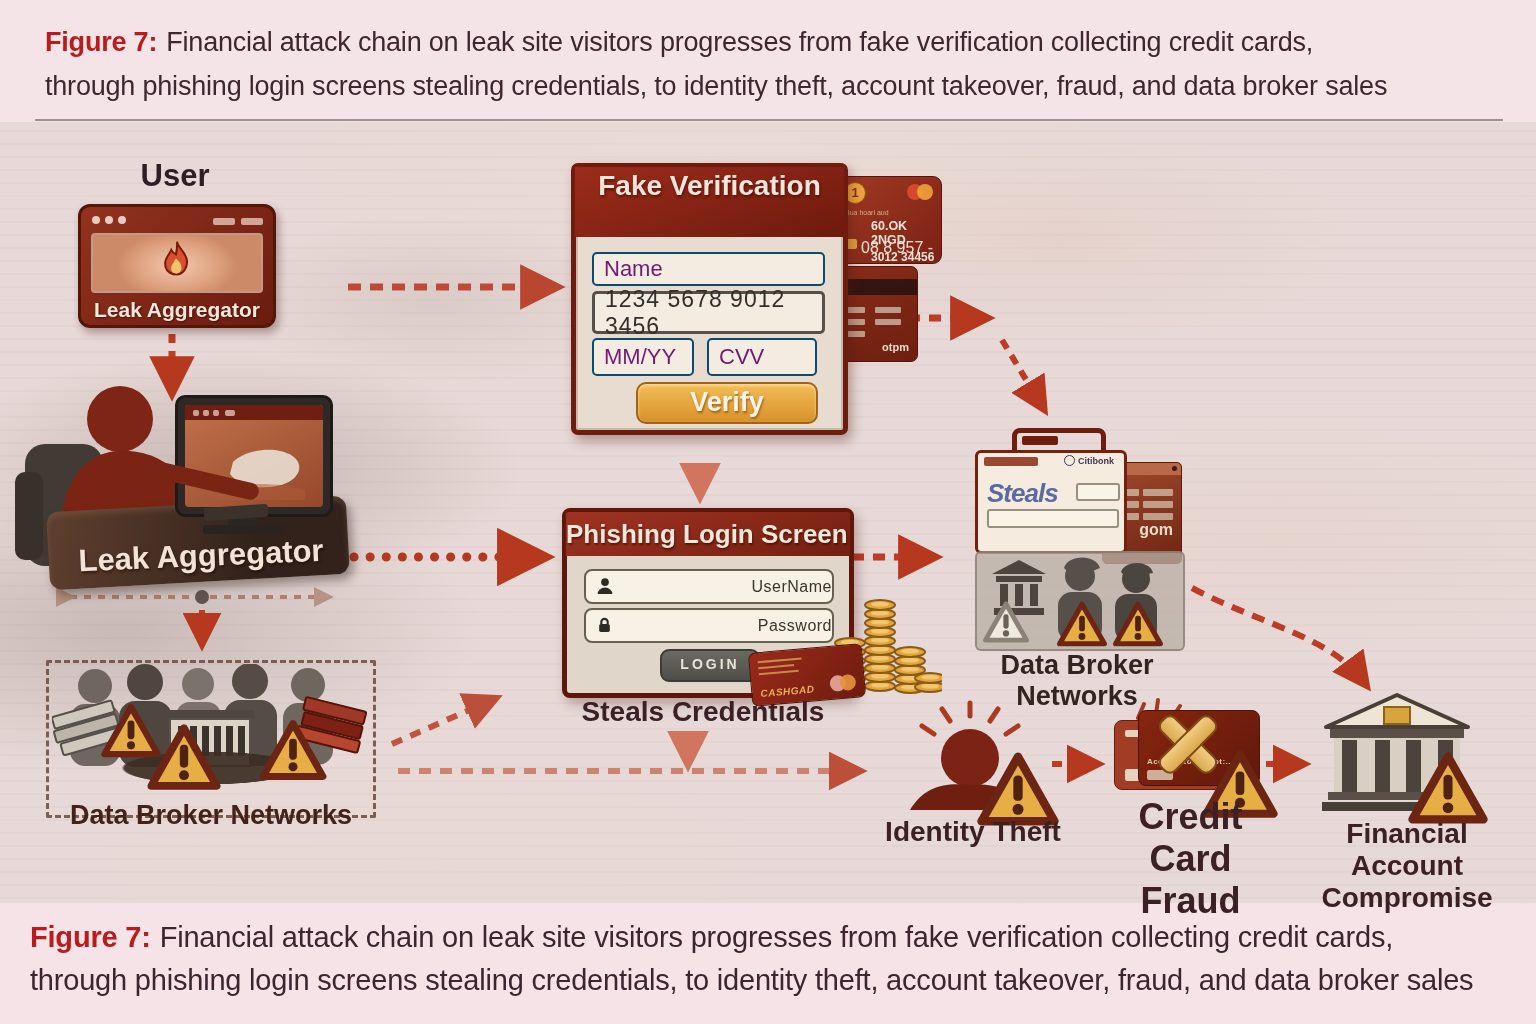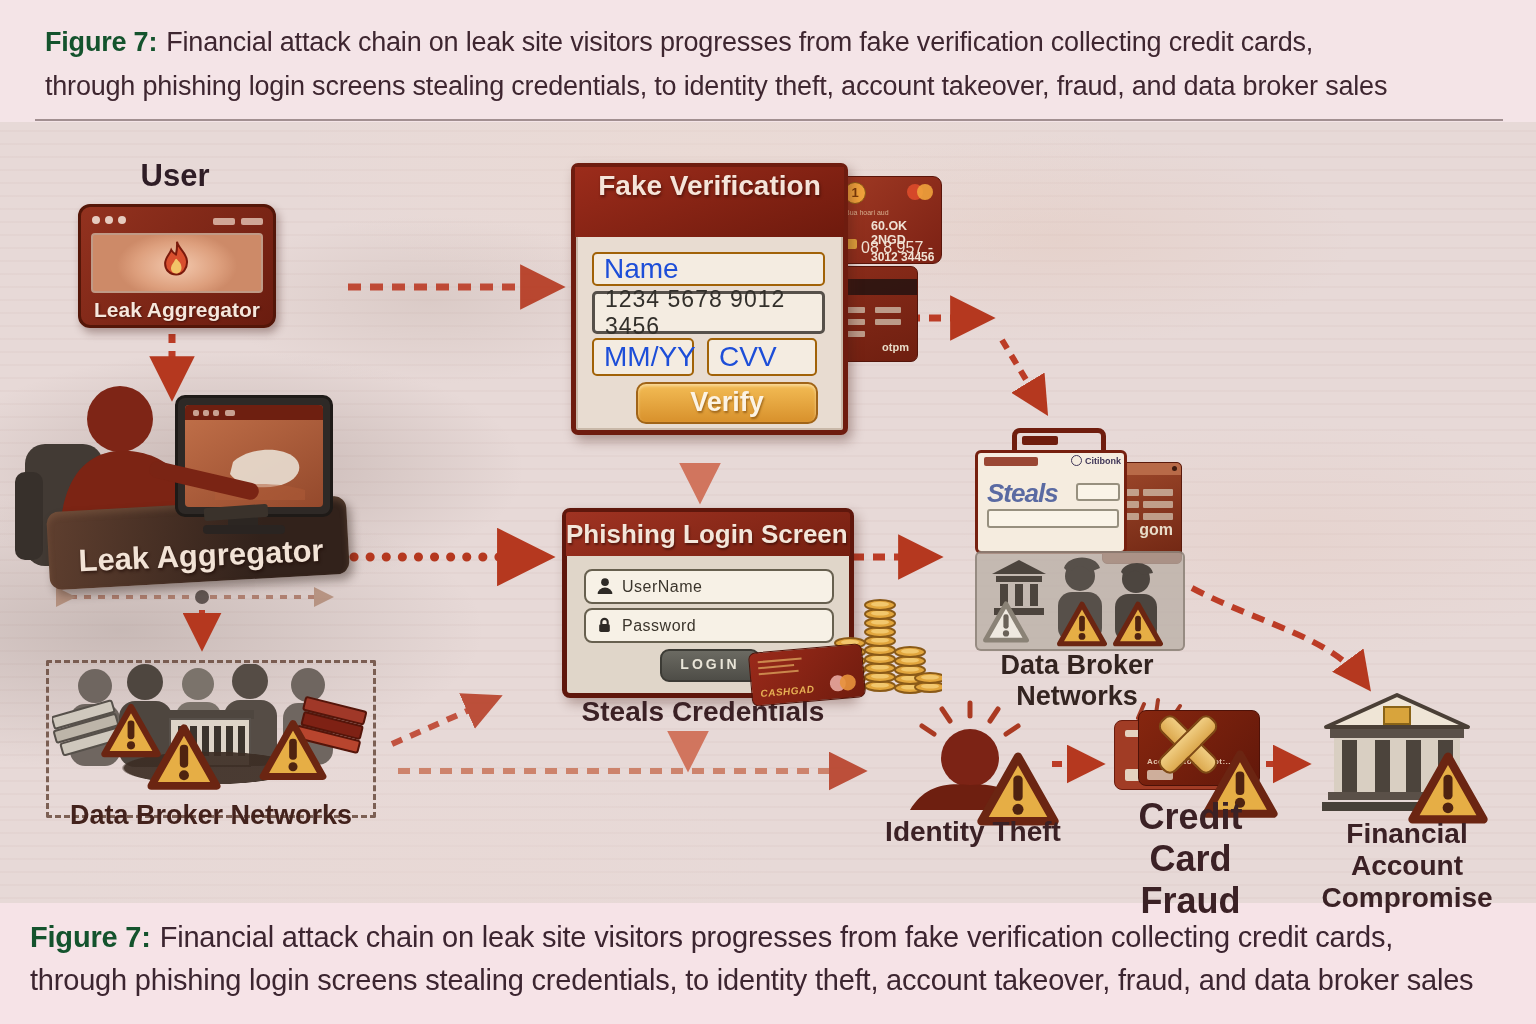--- a/index.html
+++ b/index.html
@@ -14,21 +14,21 @@
     radial-gradient(300px 120px at 430px 300px, rgba(190,170,162,.30), transparent 70%),
     radial-gradient(420px 150px at 1060px 240px, rgba(226,196,182,.35), transparent 70%),
     radial-gradient(460px 170px at 1280px 540px, rgba(228,199,188,.30), transparent 70%),
     radial-gradient(620px 210px at 710px 160px, rgba(238,219,210,.45), transparent 70%),
     radial-gradient(520px 180px at 420px 870px, rgba(233,216,212,.5), transparent 70%),
     repeating-linear-gradient(180deg, rgba(160,118,112,.05) 0 2px, rgba(0,0,0,0) 2px 13px);}
   
   .caption{z-index:6;color:#3e2630;letter-spacing:-.2px;}
   .cap-top{left:45px;top:20px;width:1460px;font-size:27px;line-height:44px;}
   .cap-bottom{left:30px;top:916px;width:1502px;font-size:29px;line-height:43px;color:#3c2530;}
-  .cap-bold{font-weight:bold;color:#14532d;margin-right:9px;}
+  .cap-bold{font-weight:bold;color:#b91c1c;margin-right:9px;}
   .rule{left:35px;top:119px;width:1468px;height:2px;background:#8d797c;opacity:.8;z-index:2;}
   
   .lbl{z-index:6;text-align:center;color:#3b2125;font-weight:600;}
   
   .ubrowser{left:78px;top:204px;width:192px;height:118px;background:linear-gradient(135deg,#93321f,#6a1c0f);
     border:3px solid #541608;border-radius:12px;box-shadow:3px 5px 9px rgba(60,20,15,.35);z-index:4;}
   .udots{position:absolute;left:11px;top:9px;display:flex;gap:5px;}
   .udots i{width:8px;height:8px;border-radius:50%;background:#f0ddd2;opacity:.9;}
   .ubars{position:absolute;right:10px;top:11px;display:flex;gap:6px;}
   .ubars i{width:22px;height:7px;border-radius:2px;background:#ecd2c3;opacity:.75;}
@@ -46,56 +46,56 @@
   .mbar i{position:absolute;top:5px;width:6px;height:6px;border-radius:2px;background:#d8b8a8;opacity:.85;}
   .mstand{left:228px;top:513px;width:30px;height:13px;background:#2c2622;z-index:4;}
   .mbase{left:203px;top:525px;width:82px;height:9px;background:#2a2421;border-radius:4px;z-index:4;}
   .keyboard{left:204px;top:506px;width:64px;height:13px;background:#3a322b;border-radius:3px;transform:rotate(-4deg);z-index:5;}
   .arm{left:148px;top:472px;width:112px;height:17px;background:#7a2414;border-radius:9px;transform:rotate(13deg);z-index:5;}
   
   .popup{left:571px;top:163px;width:267px;height:262px;background:#e8dcd1;border:5px solid #6e1c0f;border-radius:7px;
     box-shadow:4px 6px 12px rgba(70,25,18,.35), inset 0 0 0 2px #c9b8a8;z-index:5;}
   .popup-hd{position:absolute;left:-1px;top:-1px;right:-1px;height:67px;background:linear-gradient(160deg,#9c2c1b,#6e1a0d);
     color:#f5e4d9;text-align:center;font-weight:bold;font-size:28px;line-height:31px;padding-top:3px;text-shadow:1px 2px 3px rgba(40,8,4,.55);}
-  .pf{position:absolute;background:#f4ece1;border:2px solid #a16207;border-radius:5px;color:#1d4ed8;
-    font-size:28px;display:flex;align-items:center;padding-left:10px;}
+  .pf{position:absolute;background:#f4ece1;border:2px solid #0c4a6e;border-radius:5px;color:#701a75;
+    font-size:22px;display:flex;align-items:center;padding-left:10px;}
   .verify{position:absolute;left:60px;top:214px;width:178px;height:38px;background:linear-gradient(#f3bc55,#d8912c);
     border:2px solid #a06418;border-radius:10px;color:#fcf3e4;font-size:27px;font-weight:bold;text-align:center;line-height:36px;
     text-shadow:1px 2px 2px rgba(120,70,10,.6);box-shadow:inset 0 2px 3px #f8d99a;}
   
   .card-top{left:836px;top:176px;width:104px;height:86px;background:linear-gradient(135deg,#a03a24,#7c2114);
     border:1px solid #5a150a;border-radius:9px;z-index:4;color:#f0e2d4;}
   .card-side{left:830px;top:266px;width:86px;height:94px;background:linear-gradient(160deg,#8a2c1a,#6f1f10);
     border:1px solid #55150a;border-radius:7px;z-index:4;}
   .cstripe{position:absolute;left:0;right:0;top:12px;height:16px;background:#241310;opacity:.85;}
   .cbar{position:absolute;width:26px;height:6px;background:#cdb9a6;opacity:.8;border-radius:1px;}
   
   .phish{left:562px;top:508px;width:282px;height:180px;background:#e0d6c9;border:5px solid #5f170c;border-radius:8px;
     box-shadow:4px 6px 12px rgba(70,25,18,.3);z-index:5;}
   .phish-hd{position:absolute;left:-1px;top:-1px;right:-1px;height:44px;background:linear-gradient(160deg,#a03322,#741f10);
     color:#f3e6da;font-weight:bold;font-size:26px;line-height:44px;text-shadow:1px 2px 2px rgba(40,8,4,.55);border-radius:3px 3px 0 0;}
   .lfield{position:absolute;left:17px;right:15px;height:31px;background:#f7f1e6;border:2px solid #67604f;border-radius:8px;
-    color:#3b352c;font-size:16px;display:flex;align-items:center;padding-left:36px;letter-spacing:.5px;}
+    color:#3b352c;font-size:16px;display:flex;align-items:center;padding-left:36px;letter-spacing:.5px;justify-content:flex-end;}
   .lfield svg{position:absolute;left:10px;top:5px;}
   .login{position:absolute;left:93px;top:136px;width:96px;height:29px;background:linear-gradient(#6b6a62,#4e4d47);
     border:2px solid #3c3b35;border-radius:9px;color:#e9e5d8;font-size:14px;font-weight:bold;letter-spacing:3px;text-align:center;line-height:27px;}
   .cashcard{left:750px;top:648px;width:112px;height:52px;background:linear-gradient(135deg,#9a2a1a,#701c0e);
     border:1px solid #4f1208;border-radius:7px;transform:rotate(-5deg);z-index:7;}
   .cashcard .ln{position:absolute;left:8px;height:2px;background:#d9a05a;opacity:.8;}
   .cashlabel{position:absolute;left:8px;bottom:6px;color:#e6b054;font-size:10px;font-weight:bold;font-style:italic;letter-spacing:.5px;}
   
   .dbnbox{left:46px;top:660px;width:324px;height:152px;border:3px dashed #6a4b3e;opacity:.85;border-radius:2px;z-index:2;}
   .oval{left:60px;top:740px;width:300px;height:56px;background:radial-gradient(50% 50% at 50% 50%, #3c2d24 57%, rgba(60,45,36,0) 59%);opacity:.92;z-index:3;}
   .warn{z-index:5;}
   
   .handle{left:1012px;top:428px;width:84px;height:26px;border:5px solid #6f1d0e;border-radius:8px;z-index:3;}
   .handle i{position:absolute;left:5px;top:3px;width:36px;height:9px;background:#6f1d0e;border-radius:2px;}
   .paywin{left:975px;top:450px;width:146px;height:98px;background:#f5ecdf;border:3px solid #76200f;border-radius:6px;z-index:4;}
   .payaddr{position:absolute;left:6px;top:4px;width:54px;height:9px;background:#8a2a16;border-radius:2px;opacity:.85;}
-  .paybadge{position:absolute;right:3px;top:2px;display:flex;align-items:center;gap:3px;font-size:9px;font-weight:bold;color:#3f3658;}
+  .paybadge{position:absolute;right:10px;top:2px;display:flex;align-items:center;gap:3px;font-size:9px;font-weight:bold;color:#3f3658;}
   .paybadge i{width:9px;height:9px;border:1.5px solid #3f3658;border-radius:50%;display:inline-block;}
   .paybrand{position:absolute;left:9px;top:25px;font-size:26px;font-weight:bold;font-style:italic;color:#5a6aa2;letter-spacing:-1px;}
   .payinput{position:absolute;background:#faf4e8;border:2px solid #97907f;border-radius:3px;}
   .redwin{left:1102px;top:462px;width:78px;height:100px;background:linear-gradient(160deg,#a04a2c,#6f2512);
     border:1px solid #5a1a0c;border-radius:5px;z-index:3;}
   .redwin-hd{position:absolute;left:0;right:0;top:0;height:12px;background:#b86a48;border-radius:5px 5px 0 0;}
   .redwin-hd i{position:absolute;right:4px;top:3px;width:5px;height:5px;border-radius:50%;background:#3f1a0e;}
   .rbar{position:absolute;width:30px;height:7px;background:#d3c2ae;opacity:.75;border-radius:1px;}
   .gom{position:absolute;right:8px;bottom:24px;color:#e8dcc8;font-size:16px;font-weight:bold;}
   .graypanel{left:975px;top:551px;width:206px;height:96px;background:rgba(186,176,166,.78);

